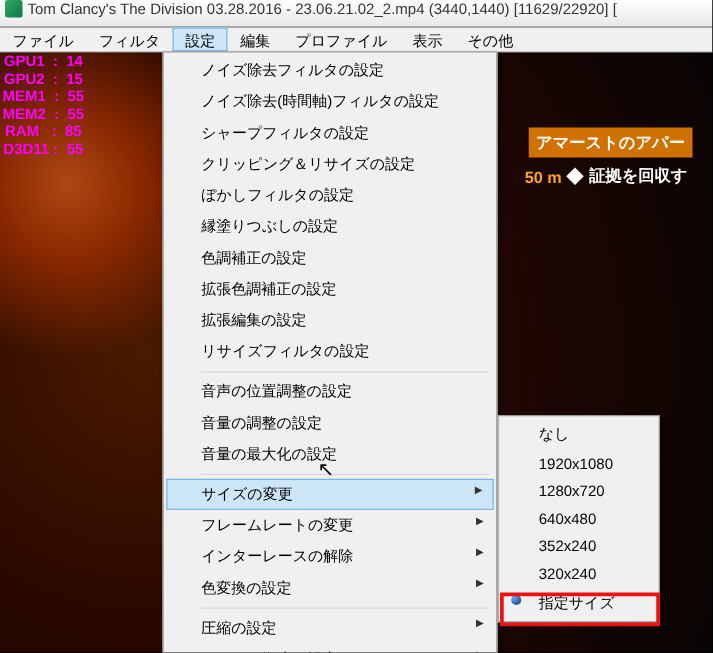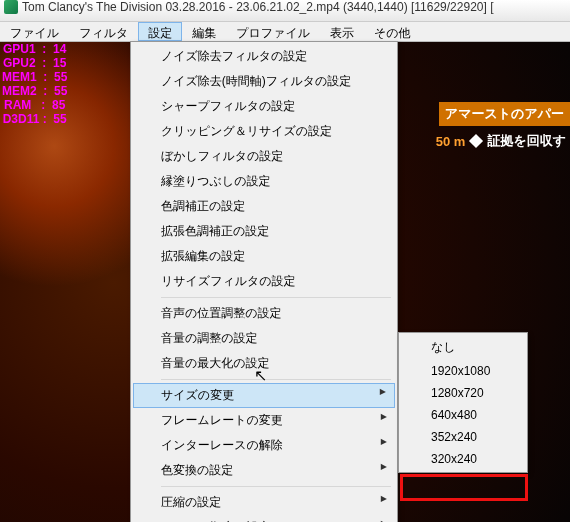--- a/index.html
+++ b/index.html
@@ -10,21 +10,21 @@
   
   .menubar { height: 20px; background: #f0f0f0; display: flex; font-size: 12px; border-bottom: 1px solid #bbb; }
   .menubar .mi { padding: 3px 10px; cursor: default; }
   .menubar .mi.active { background: #cde6f7; border: 1px solid #7eb4ea; padding: 2px 9px; }
   
   .video-area { position: absolute; top: 42px; left: 0; right: 0; bottom: 0; background: radial-gradient(circle at 20% 50%, #4a1a00 0%, #2a0800 40%, #080404 100%); overflow:hidden; }
   .video-area::before { content:""; position:absolute; left:0; top:0; width:180px; height:260px; background: radial-gradient(circle at 30% 40%, #ff7020 0%, #c03800 30%, transparent 70%); opacity:0.6; }
   
   .stats { position: absolute; top: 0; left: 2px; font-family: "Courier New", monospace; font-size: 12px; color: #ff00ff; line-height: 14px; white-space: pre; font-weight:bold;text-align:center; }
   
-  .game-hud { position: absolute; top: 60px; right: 0; color: #fff; font-size: 13px; font-weight: bold; text-align: right; }
+  .game-hud { position: absolute; top: 60px; right: 16px; color: #fff; font-size: 13px; font-weight: bold; text-align: right; }
   .hud-line1 { background: rgba(255,140,0,0.8); padding: 3px 6px; display:inline-block; }
   .hud-line2 { margin-top: 6px; display:flex; align-items:center; justify-content:flex-end; gap:6px; padding-right:4px;}
   .hud-dist { color:#ffa030; font-weight:bold; }
   .hud-diamond { width:10px; height:10px; background:#fff; transform:rotate(45deg); display:inline-block; }
   
   .dropdown { position: absolute; background: #f0f0f0; border: 1px solid #979797; box-shadow: 2px 2px 4px rgba(0,0,0,0.3); font-size: 12px; padding: 2px; }
   .dropdown .it { padding: 4px 30px 4px 28px; cursor: default; white-space: nowrap; position: relative; }
   .dropdown .it.hover { background: #cde6f7; border: 1px solid #7eb4ea; padding: 3px 29px 3px 27px; }
   .dropdown .it.sub::after { content: "▶"; font-size: 8px; position: absolute; right: 8px; color:#333; }
   .dropdown .sep { height: 1px; background: #d7d7d7; margin: 3px 4px 3px 28px; }
@@ -93,16 +93,17 @@
     <div class="it sub">圧縮の設定</div>
     <div class="it sub">フィルタ順序の設定</div>
   </div>
 <div class="dropdown menu2" id="menu2">
     <div class="it">なし</div>
     <div class="it">1920x1080</div>
     <div class="it">1280x720</div>
     <div class="it">640x480</div>
     <div class="it">352x240</div>
     <div class="it">320x240</div>
+    <div class="it sel">指定サイズ</div>
   </div>
 
 <div class="red-box red1"></div>
 <div class="cursor">↖</div>
 
 </body></html>

